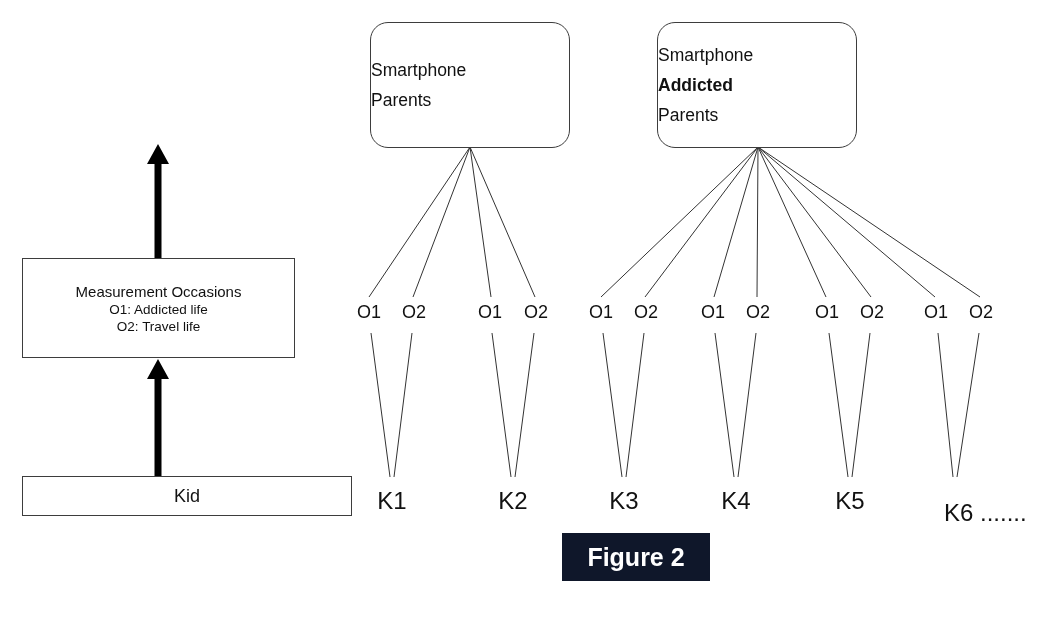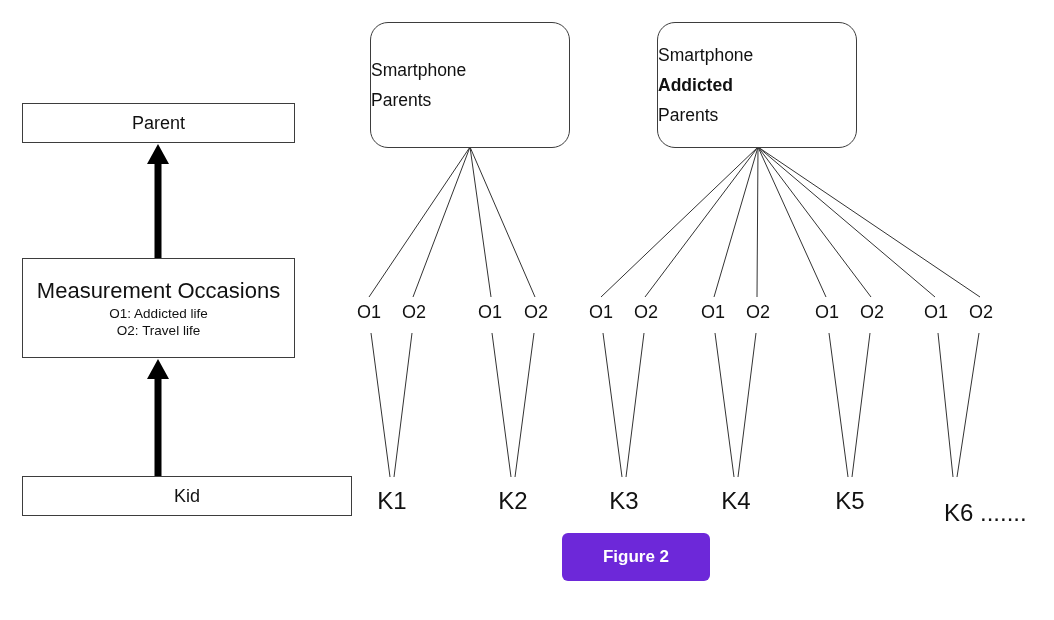--- a/index.html
+++ b/index.html
@@ -32,21 +32,21 @@
     background: #ffffff;
     display: flex;
     flex-direction: column;
     align-items: flex-start;
     justify-content: center;
     box-sizing: border-box;
     line-height: 30px;
   }
 
   .t18 { font-size: 18px; }
-  .t19 { font-size: 22px; }
+  .t19 { font-size: 15px; }
   .t14 { font-size: 13.5px; }
   .t17 { font-size: 17.5px; }
   .bold { font-weight: bold; }
 
   .olabel {
     position: absolute;
     top: 302px;
     transform: translateX(-50%);
     font-size: 18px;
     white-space: nowrap;
@@ -59,28 +59,27 @@
     white-space: nowrap;
   }
   .klast { transform: none; }
 
   .caption {
     position: absolute;
     left: 562px;
     top: 533px;
     width: 148px;
     height: 48px;
-    background: #6d28d9;
+    background: #0f172a;
     color: #ffffff;
     display: flex;
     align-items: center;
     justify-content: center;
-    font-size: 17px;
+    font-size: 25px;
     font-weight: bold;
-    border-radius: 6px;
   }
 </style>
 </head>
 <body>
 
 <div id="canvas">
 
   <svg id="wires" width="1054" height="620" viewBox="0 0 1054 620" xmlns="http://www.w3.org/2000/svg">
 
     <g stroke="#333333" stroke-width="1">
@@ -111,23 +110,20 @@
       <line x1="938" y1="333" x2="953" y2="477"></line>
       <line x1="979" y1="333" x2="957" y2="477"></line>
     </g>
 
     <g fill="#000000">
       <polygon points="158,144 147,164 154.5,164 154.5,258 161.5,258 161.5,164 169,164"></polygon>
       <polygon points="158,359 147,379 154.5,379 154.5,476 161.5,476 161.5,379 169,379"></polygon>
     </g>
   </svg>
 
-  <div class="rectbox" style="left:22px; top:103px; width:273px; height:40px;">
-    <span class="t18">Parent</span>
-  </div>
 
   <div class="rectbox col" style="left:22px; top:258px; width:273px; height:100px;">
     <span class="t19">Measurement Occasions</span>
     <span class="t14">O1: Addicted life</span>
     <span class="t14">O2: Travel life</span>
   </div>
 
   <div class="rectbox" style="left:22px; top:476px; width:330px; height:40px;">
     <span class="t18">Kid</span>
   </div>

